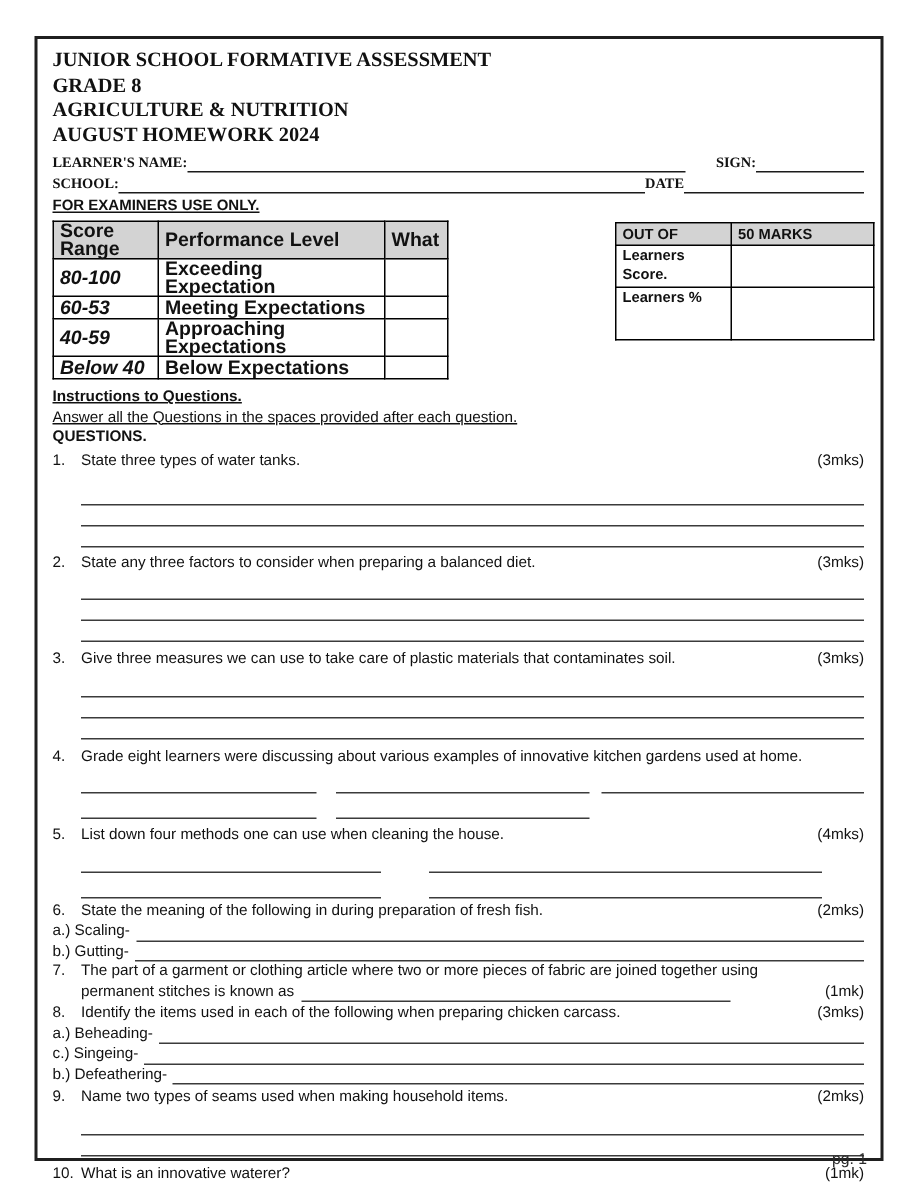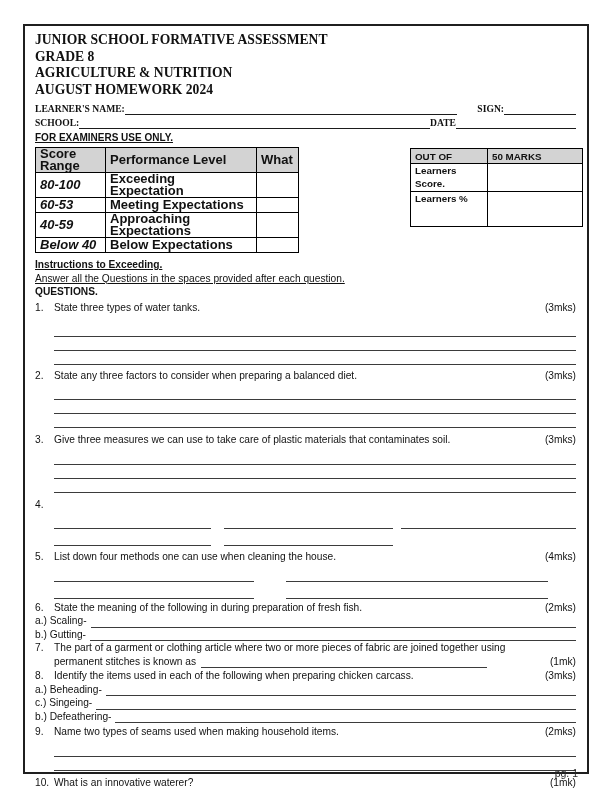--- a/index.html
+++ b/index.html
@@ -148,21 +148,21 @@
         <td></td>
       </tr>
       <tr class="r3">
         <td>Learners %</td>
         <td></td>
       </tr>
     </tbody>
       </table>
   </div>
 
-  <div class="instr-h">Instructions to Exceeding.</div>
+  <div class="instr-h">Instructions to Questions.</div>
   <div class="instr-t">Answer all the Questions in the spaces provided after each question.</div>
   <div class="q-label">QUESTIONS.</div>
 
   <div class="q mt2">
     <div class="qh">
       <span class="qn">1.</span>
       <span class="qt">State three types of water tanks.</span>
       <span class="qm">(3mks)</span>
     </div>
     <div class="ans mt8">
@@ -195,20 +195,21 @@
       <div class="ln"></div>
       <div class="ln"></div>
       <div class="ln"></div>
     </div>
   </div>
 
   <div class="q mt5">
     <div class="qh">
       <span class="qn">4.</span>
       <div class="qt">
+        <div>Grade eight learners were discussing about various examples of innovative kitchen gardens used at home.</div>
       </div>
     </div>
     <div class="segs first">
       <span class="seg s157"></span>
       <span class="g13"></span>
       <span class="seg s169"></span>
       <span class="g8"></span>
       <span class="sfill"></span>
     </div>
     <div class="segs">

